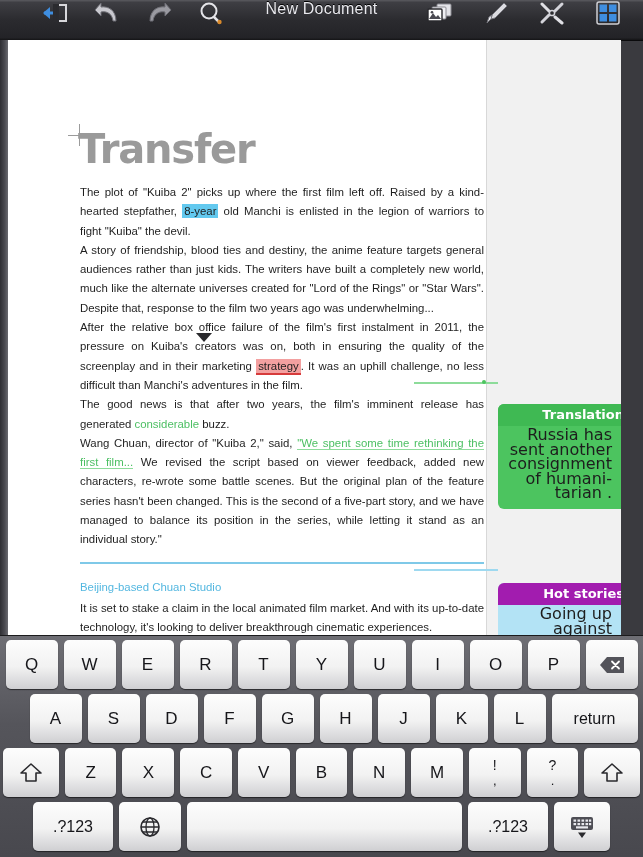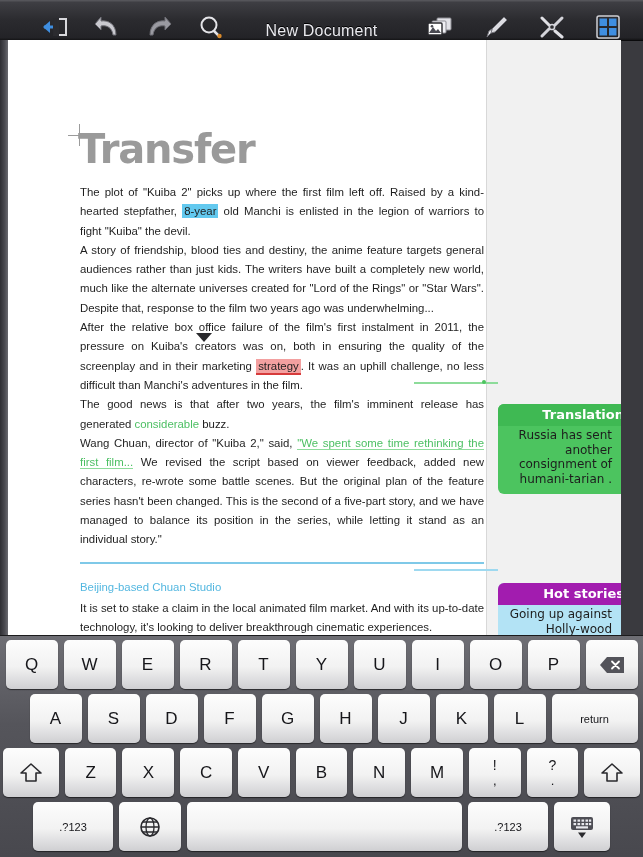--- a/index.html
+++ b/index.html
@@ -9,21 +9,21 @@
     font-family:"Liberation Sans", sans-serif;
     -webkit-font-smoothing:antialiased;
   }
   .app{position:relative;width:643px;height:857px;}
 
   
   .toolbar{
     position:absolute;left:0;top:0;width:643px;height:40px;
     background:linear-gradient(to bottom,#5b5b60 0%,#3e3e43 6%,#2b2b2f 50%,#232327 94%,#141416 100%);
     border-bottom:1px solid #0a0a0c;
-    display:flex;align-items:flex-end;
+    display:flex;align-items:flex-start;
   }
   .tb-left{display:flex;align-items:center;gap:26px;padding-left:42px;}
   .tb-right{display:flex;align-items:center;gap:30px;padding-right:22px;margin-left:auto;}
   .tb-icon{width:26px;height:26px;display:flex;align-items:center;justify-content:center;cursor:pointer;}
   .tb-title{
     position:absolute;left:0;right:0;text-align:center;
     color:#e9e9ee;font-size:16px;letter-spacing:.2px;
     text-shadow:0 -1px 0 #000;pointer-events:none;
   }
 
@@ -74,21 +74,21 @@
 
   
   .callout{
     position:absolute;width:134px;border-radius:6px;overflow:hidden;
     font-family:"DejaVu Sans", sans-serif;
     text-align:right;
   }
   .callout .ct{
     font-size:13px;font-weight:bold;color:#ffffff;padding:3px 8px 4px 8px;
   }
-  .callout .cb{font-size:12px;line-height:14.5px;padding:2px 20px 8px 8px;color:#1d1d1d;}
+  .callout .cb{font-size:16px;line-height:14.5px;padding:2px 20px 8px 8px;color:#1d1d1d;}
   .c-green{background:#4cc45f;left:498px;top:364px;}
   .c-green .ct{background:#3fb953;}
   .c-blue{background:#b3e3f5;left:498px;top:543px;}
   .c-blue .ct{background:#a21caf;}
 
   
   .popup{
     position:absolute;left:132px;top:274px;width:142px;height:20px;
     background:linear-gradient(to bottom,#4a4a4f,#232326);
     border-radius:4px;display:flex;align-items:stretch;
@@ -118,21 +118,21 @@
   .key{
     background:linear-gradient(to bottom,#fdfdfd 0%,#f2f2f2 55%,#cfcfd2 100%);
     border-radius:5px;
     box-shadow:0 1px 1px rgba(0,0,0,.55);
     color:#16161a;font-size:17px;
     display:flex;align-items:center;justify-content:center;
     height:49px;margin:0 3px;cursor:pointer;
     font-family:"Liberation Sans", sans-serif;
   }
   .k-letter{width:52px;}
-  .key.small{font-size:11px;}
+  .key.small{font-size:16px;}
   .key.dual{flex-direction:column;line-height:1;gap:2px;font-size:14px;}
   .key.dual .top{font-size:14px;}
   .key.dual .bot{font-size:13px;}
   .k-back{width:52px;}
   .k-return{width:86px;font-size:13px;}
   .k-shift{width:56px;}
   .k-num{width:80px;font-size:13px;}
   .k-globe{width:62px;}
   .k-space{width:275px;}
   .k-hide{width:56px;}

